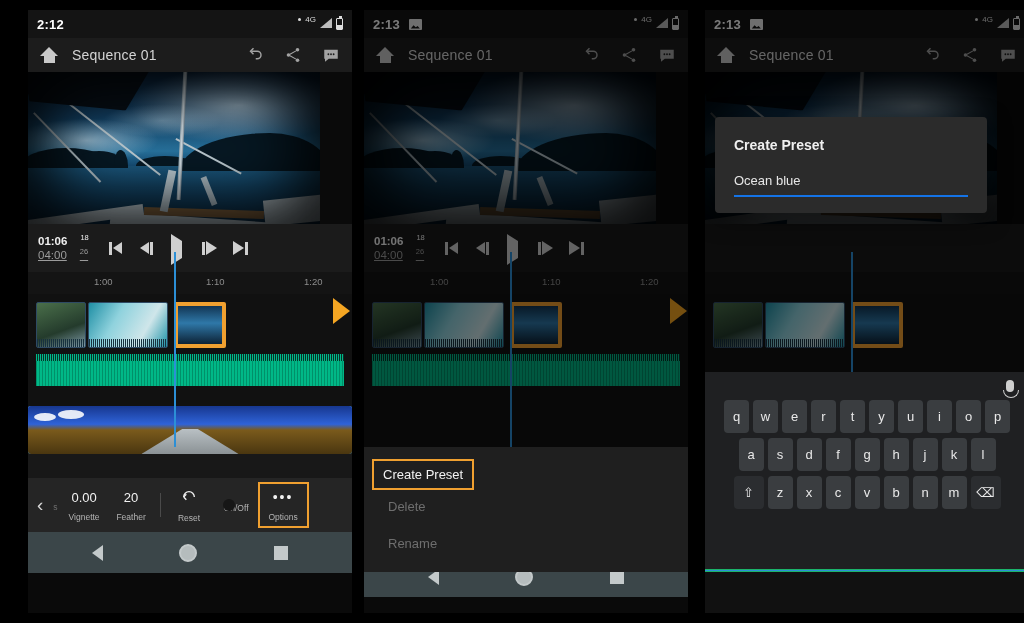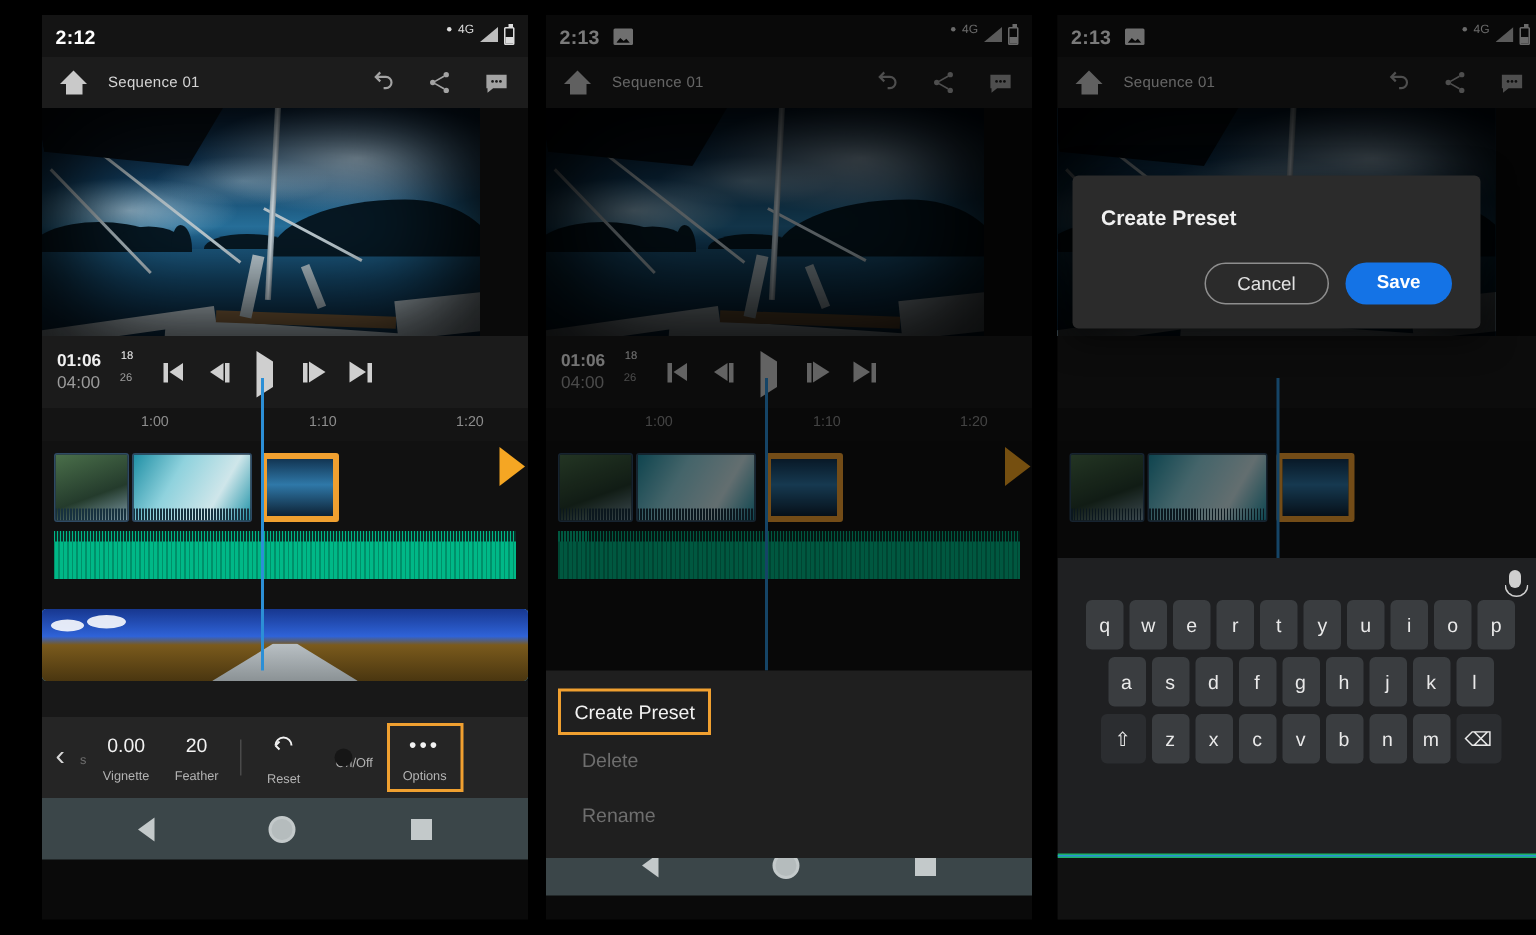--- a/index.html
+++ b/index.html
@@ -65,21 +65,21 @@
   .home-icon { width: 18px; height: 16px; position: relative; }
   .home-icon::before{
     content:""; position:absolute; left:0; top:0;
     border-left: 9px solid transparent; border-right: 9px solid transparent;
     border-bottom: 9px solid #c9c9c9;
   }
   .home-icon::after{
     content:""; position:absolute; left:3.5px; top:8px;
     width:11px; height:8px; background:#c9c9c9;
   }
-  .seq-title { color: #d4d4d4; font-size: 10px; margin-left: 14px; letter-spacing:.2px;}
+  .seq-title { color: #d4d4d4; font-size: 14px; margin-left: 14px; letter-spacing:.2px;}
   .appbar-actions { margin-left: auto; display: flex; align-items: center; gap: 20px; }
   .ic { width: 18px; height: 18px; opacity: .78; }
 
   
   .preview { position: relative; width: 292px; height: 152px; overflow: hidden; background:#06121c;}
   .sky {
     position:absolute; inset:0;
     background:
       radial-gradient(ellipse 60% 40% at 72% 22%, rgba(210,232,245,.75), transparent 62%),
       radial-gradient(ellipse 38% 22% at 20% 45%, rgba(205,230,245,.7), transparent 65%),
@@ -130,21 +130,21 @@
     pointer-events:none;
   }
 
   
   .transport{
     background:#1b1b1b; height: 48px; display:flex; align-items:center;
     padding: 0 10px; position:relative;
   }
   .tc { line-height: 1.15; }
   .tc1 { color:#f0f0f0; font-size:11.5px; font-weight:bold; }
-  .tc2 { color:#9b9b9b; font-size:11.5px; }
+  .tc2 { color:#9b9b9b; font-size:11.5px;text-decoration:underline; }
   .tc sup { font-size:7.5px; margin-left:13px; font-weight:normal;}
   .tbtns{ display:flex; align-items:center; gap:15px; margin-left:20px; }
   .tbtn{ width:16px; height:14px; position:relative; }
   .tri-r{ width:0;height:0;border-left:11px solid #cfcfcf;border-top:7px solid transparent;border-bottom:7px solid transparent;}
   .tri-l{ width:0;height:0;border-right:9px solid #cfcfcf;border-top:6.5px solid transparent;border-bottom:6.5px solid transparent;}
   .bar{ width:3px;height:13px;background:#cfcfcf;}
   .fx{display:flex;align-items:center;gap:1.5px;}
 
   
   .tl-ruler{ background:#141414; height:22px; position:relative; }
@@ -664,24 +664,21 @@
       </div>
     </div>
 
     <div style="height:230px;background:#111"></div>
 
     <div class="playhead" style="left:146px; top:242px; height:130px; z-index:15;"></div>
     <div class="scrim" style="bottom:241px;"></div>
 
     <div class="dialog">
       <div class="dlg-title">Create Preset</div>
-      <div class="dlg-btns">
-        <span class="btn btn-cancel">Cancel</span>
-        <span class="btn btn-save">Save</span>
-      </div>
+      <div class="dlg-input" placeholder="Preset name">Ocean blue</div>
     </div>
 
     <div class="keyboard">
       <div class="kb-top">
         <span class="mic"></span>
       </div>
       <div class="kb-row">
         <span class="key">q</span>
         <span class="key">w</span>
         <span class="key">e</span>

